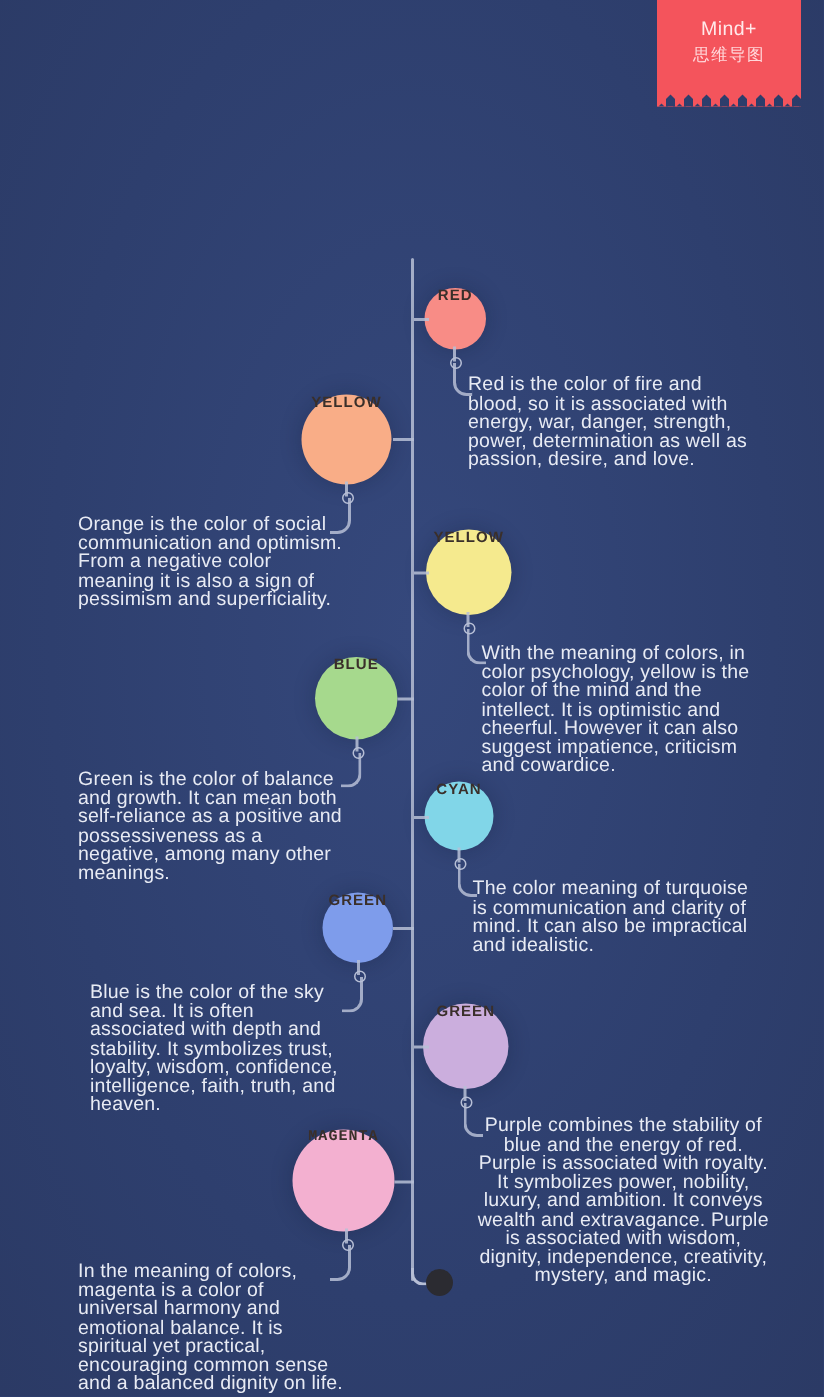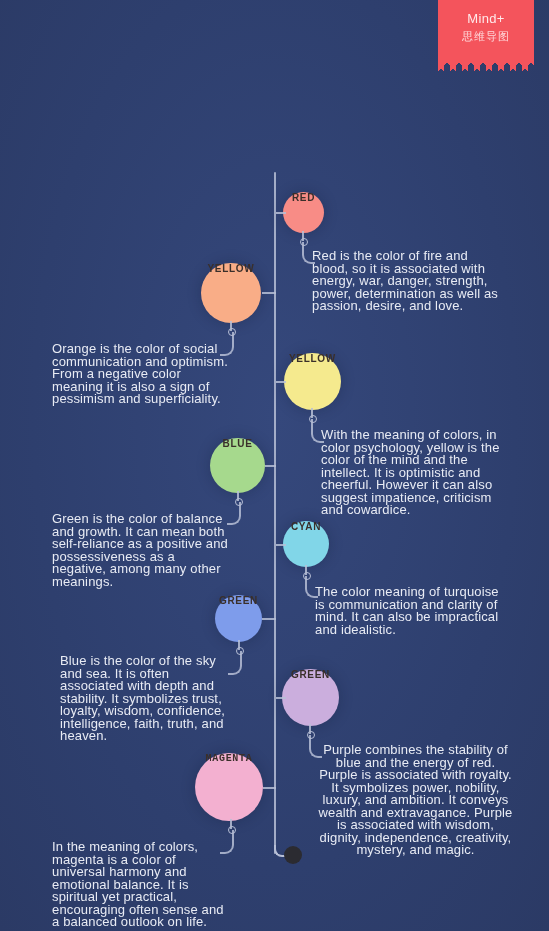--- a/index.html
+++ b/index.html
@@ -277,16 +277,16 @@
   </div>
 
   <div class="branch">
     <div class="arm" style="left:263px; top:787px; width:13px;"></div>
     <div class="bubble" style="left:195px; top:753px; width:68px; height:68px; background:#f3b0d0;font-family:Liberation Mono, monospace;">
       <span class="bubble-label">MAGENTA</span>
     </div>
     <div class="stem" style="left:230px; top:819px; height:10px;"></div>
     <div class="stem-knob" style="left:228px; top:826px;"></div>
     <div class="elbow-left" style="left:220px; top:830px; width:12px; height:22px;"></div>
-    <div class="desc left" style="left:52px; top:841px; width:180px;">In the meaning of colors, magenta is a color of universal harmony and emotional balance. It is spiritual yet practical, encouraging often sense and a balanced outlook on life.</div>
+    <div class="desc left" style="left:52px; top:841px; width:180px;">In the meaning of colors, magenta is a color of universal harmony and emotional balance. It is spiritual yet practical, encouraging common sense and a balanced dignity on life.</div>
   </div>
 
 </div>
 
 </body></html>

